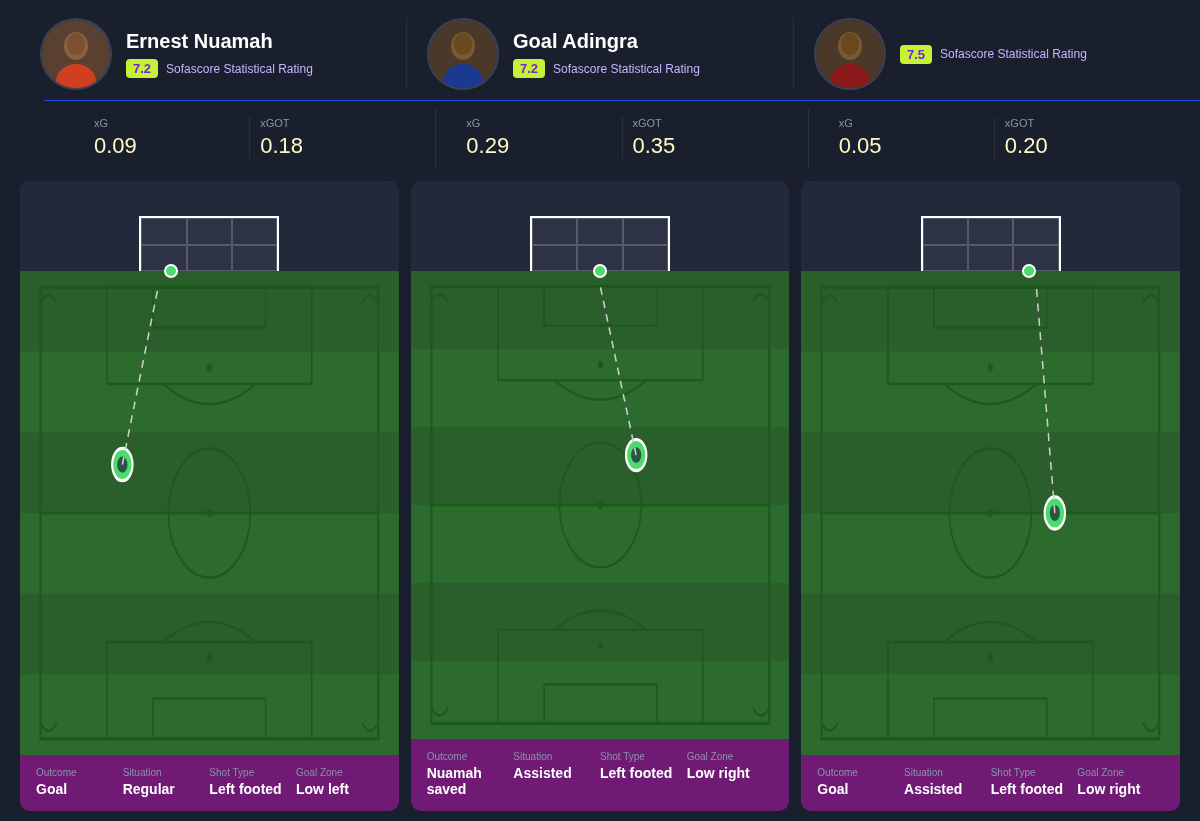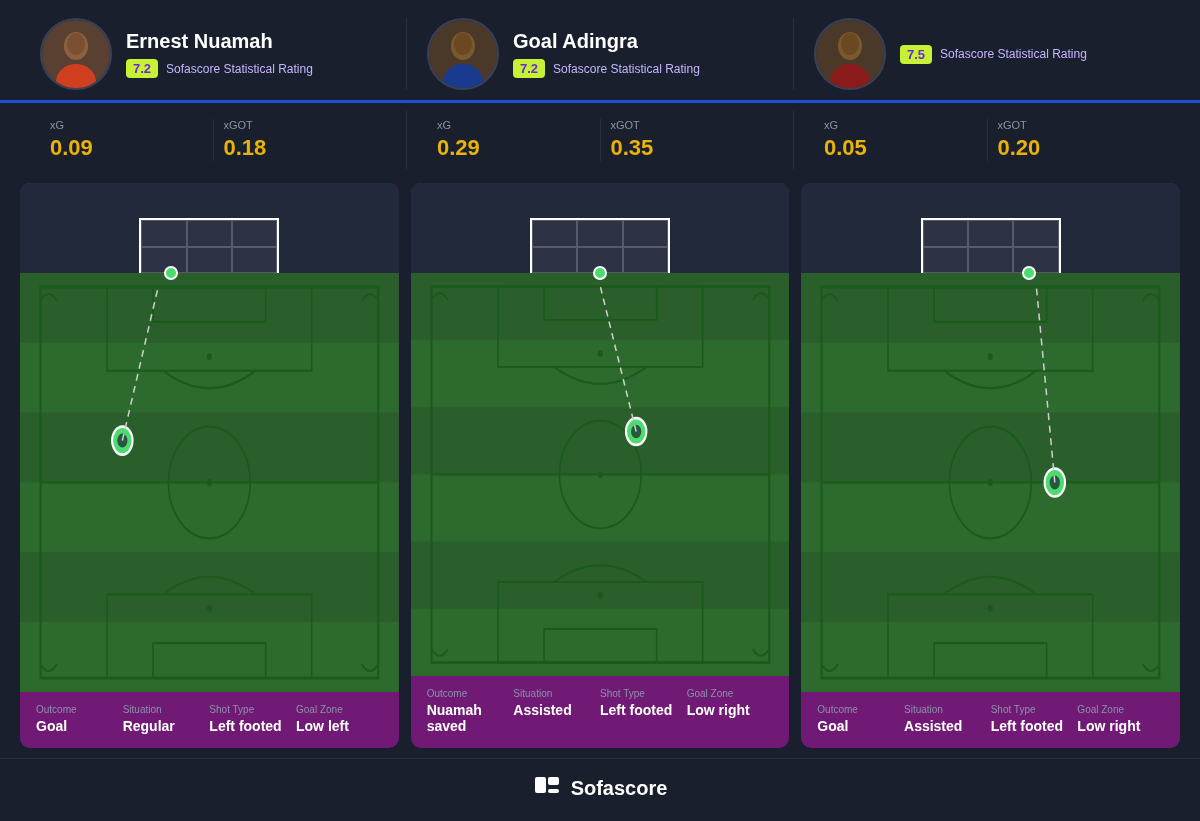--- a/index.html
+++ b/index.html
@@ -82,21 +82,22 @@
 
     .rating-label {
       font-size: 12px;
       color: #c4b5fd;
     }
 
     
     .stats-row {
       display: flex;
       padding: 8px 20px;
-      border-top: 3px solid #1d4ed8;
+      border-top: 1px solid #1d4ed8;
+      margin-left: 44px;
     }
 
     .stats-section {
       flex: 1;
       display: flex;
       padding: 8px 20px;
     }
     .stats-section:not(:last-child) {
       border-right: 1px solid #2a3040;
     }
@@ -113,22 +114,22 @@
     }
 
     .stat-label {
       font-size: 11px;
       color: #8a93a8;
       margin-bottom: 4px;
     }
 
     .stat-value {
       font-size: 22px;
-      font-weight: 700;
-      color: #eab308;
+      font-weight: 400;
+      color: #fef9c3;
     }
 
     
     .pitches-row {
       display: flex;
       padding: 6px 20px 10px 20px;
       gap: 12px;
       flex: 1;
     }
 
@@ -565,24 +566,14 @@
         </div>
         <div class="info-item">
           <div class="info-label">Goal Zone</div>
           <div class="info-value">Low right</div>
         </div>
       </div>
     </div>
 
   </div>
 
-  <div class="footer">
-    <span class="footer-logo-icon">
-      <svg width="28" height="28" viewBox="0 0 28 28" xmlns="http://www.w3.org/2000/svg">
-        <rect x="2" y="6" width="11" height="16" rx="2" fill="#fff"></rect>
-        <rect x="15" y="6" width="11" height="8" rx="2" fill="#fff"></rect>
-        <rect x="15" y="18" width="11" height="4" rx="2" fill="#fff"></rect>
-      </svg>
-    </span>
-    <span class="footer-logo-text">Sofascore</span>
-  </div>
 
 </div>
 
 </body></html>

